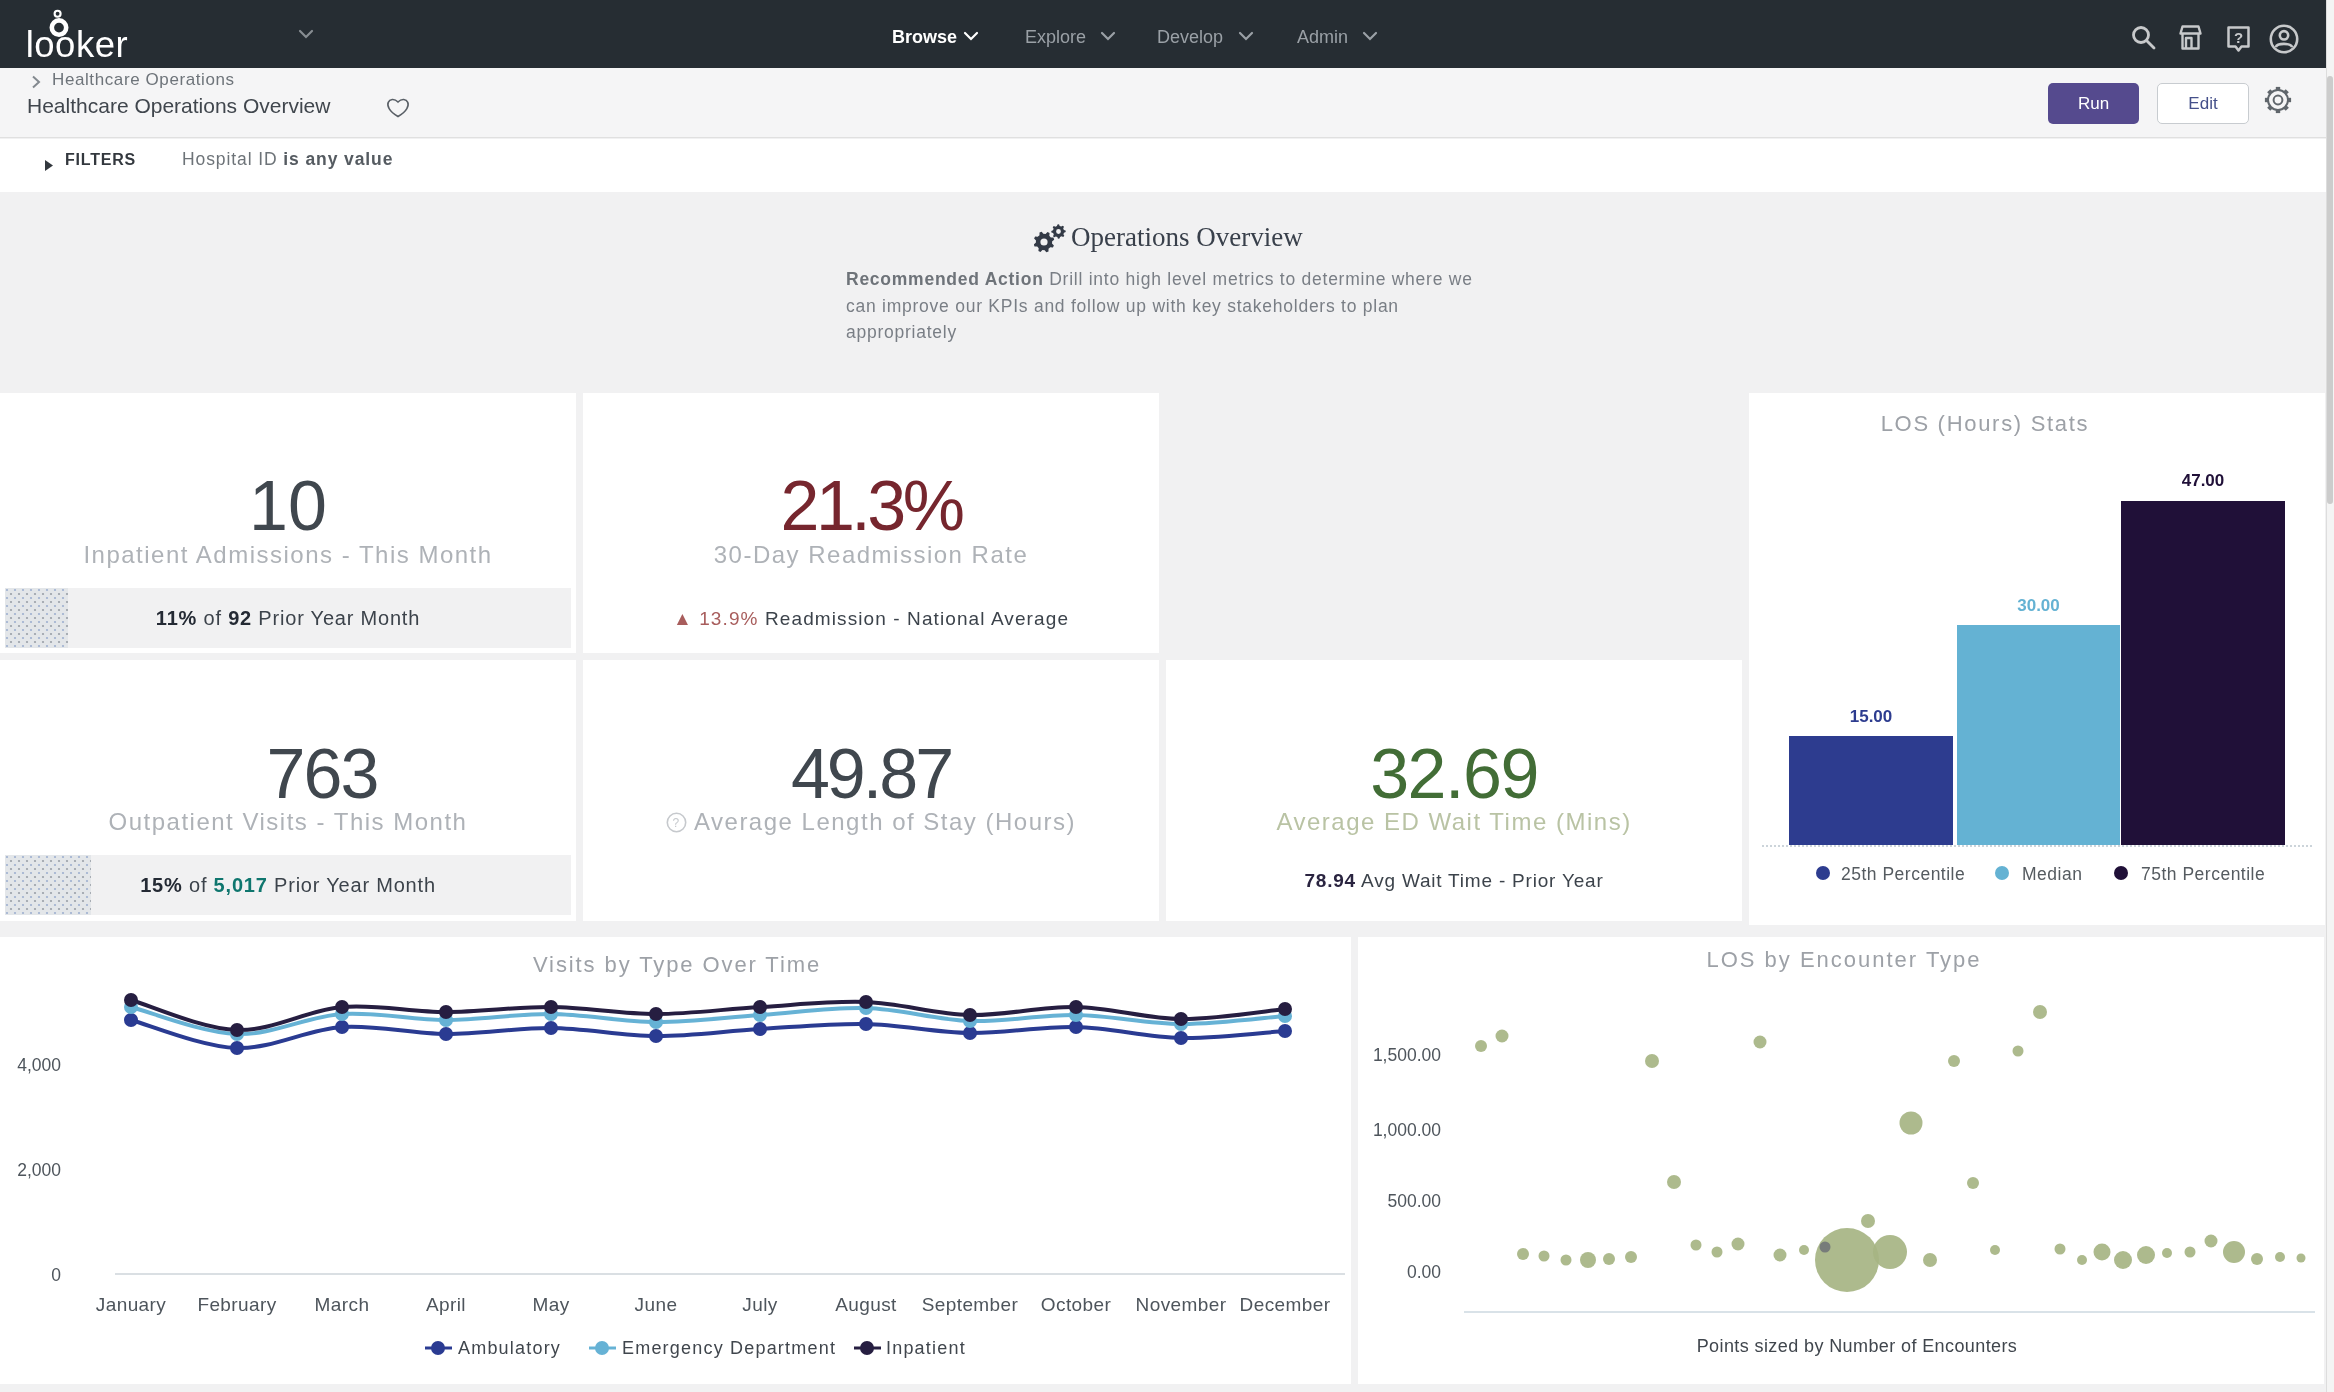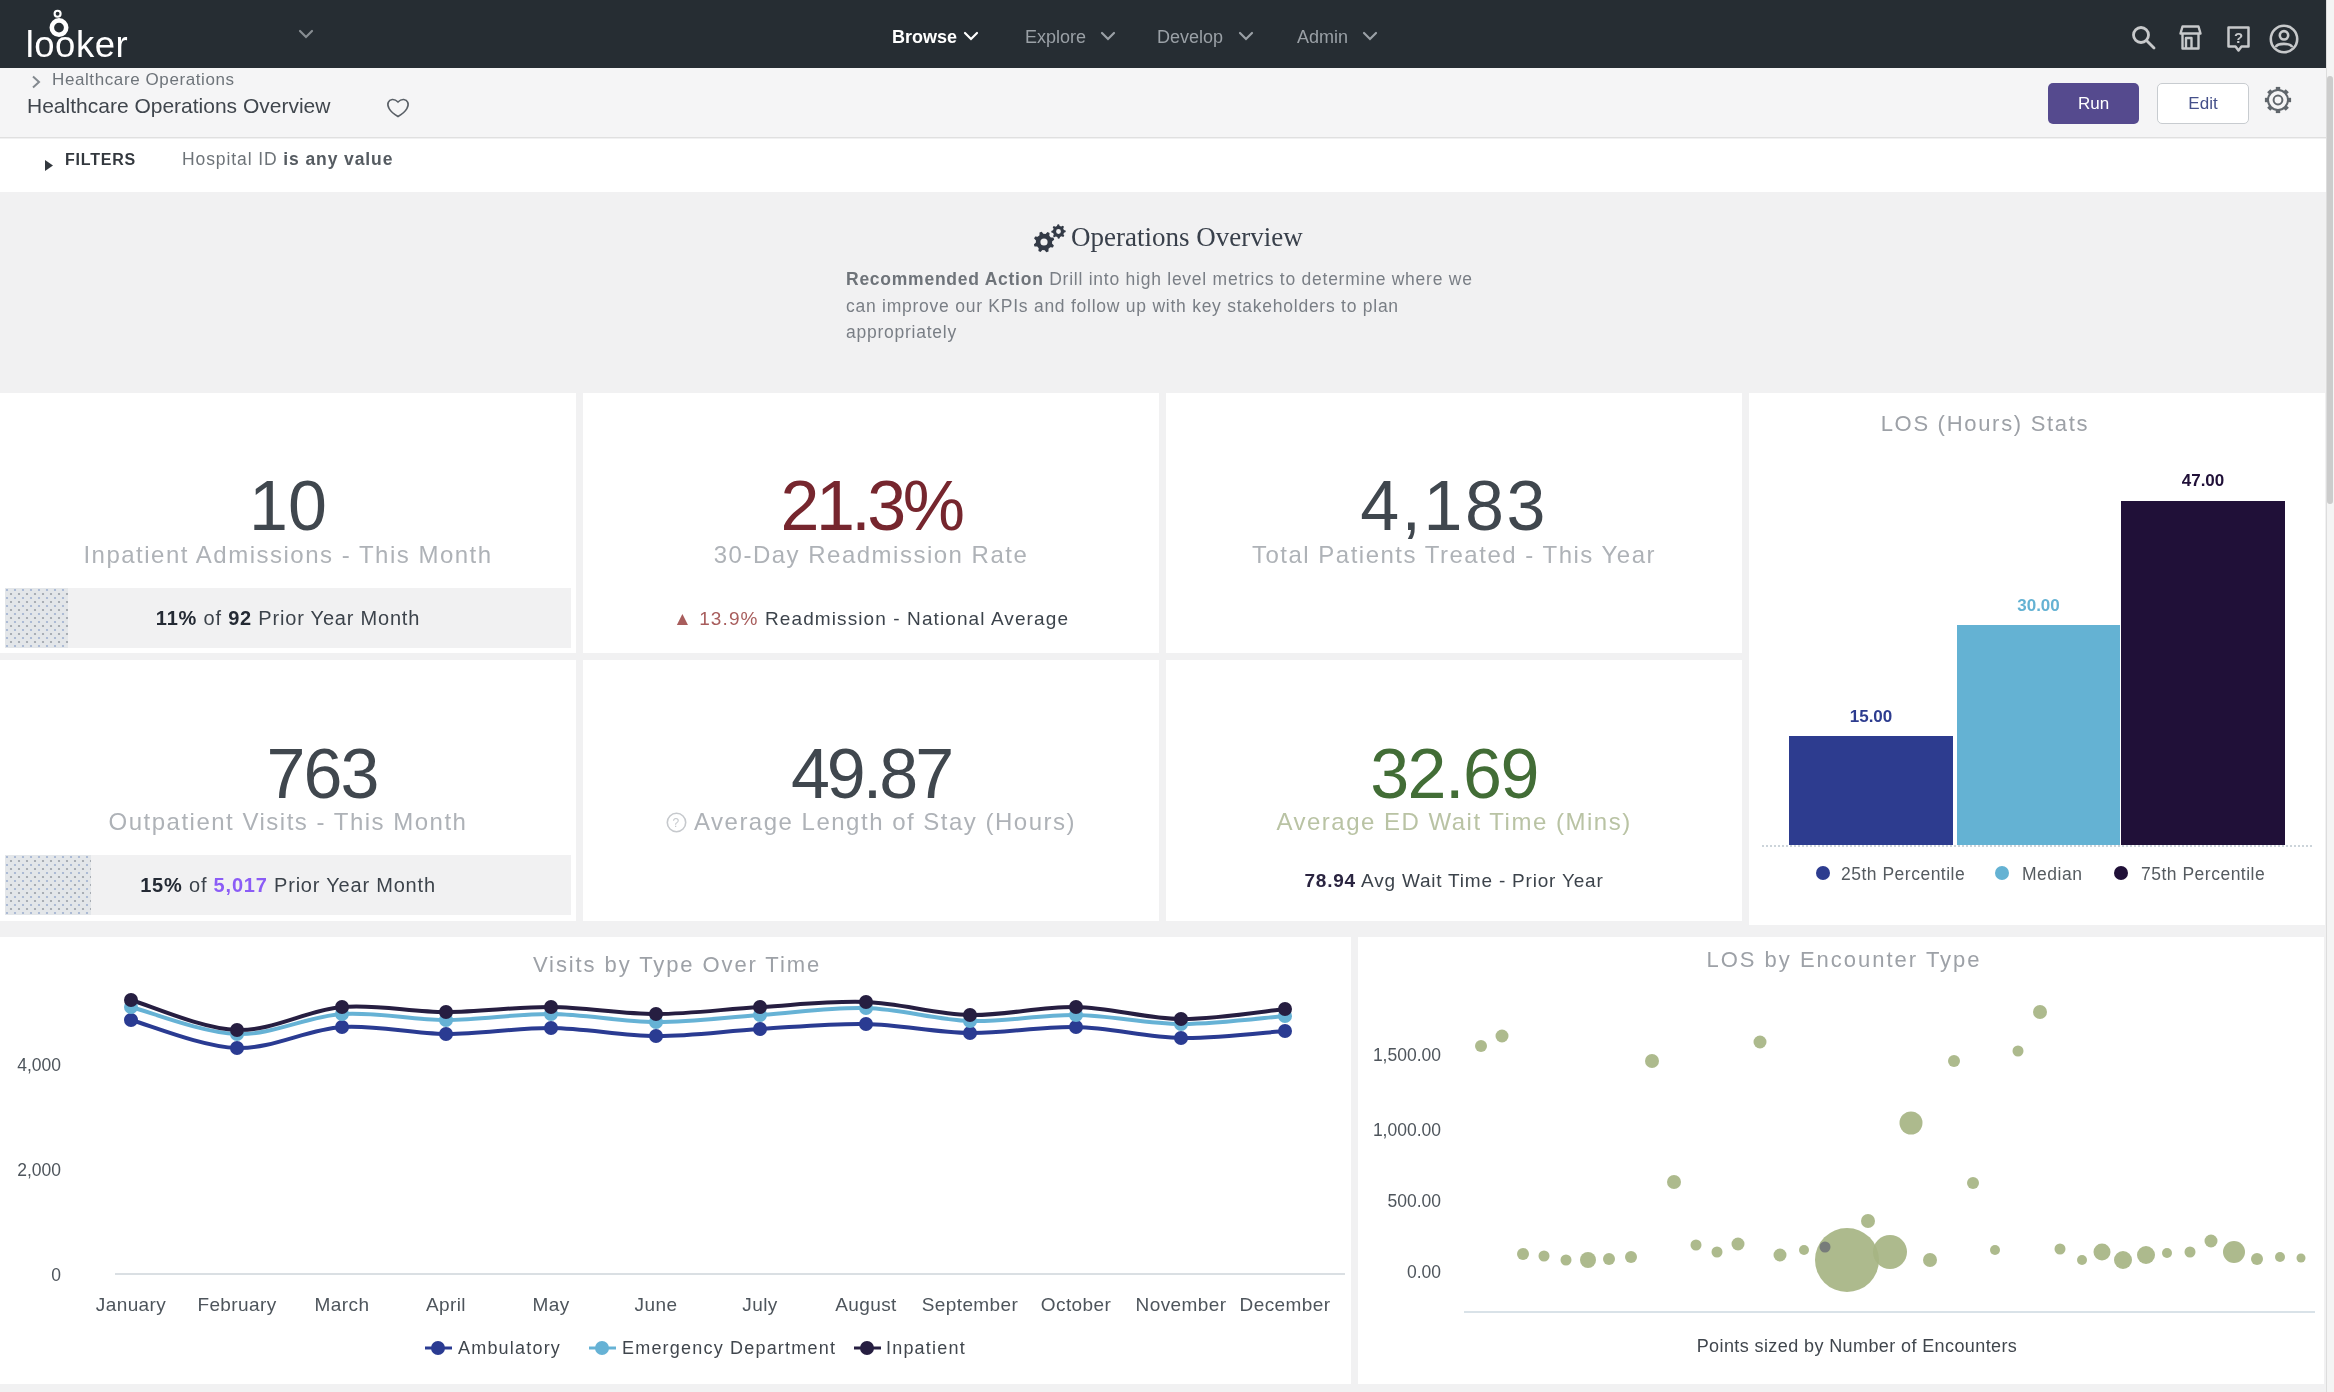--- a/index.html
+++ b/index.html
@@ -125,24 +125,20 @@
           </defs>
           <rect width="63" height="60" fill="url(#sp1)"></rect>
         </svg>
       <div class="ctr abs" style="left:0;top:20px;width:566px;font-size:20px;line-height:20px;letter-spacing:0.8px;color:#3c434b;"><b style="color:#242a34;">11%</b> of <b style="color:#242a34;">92</b> Prior Year Month</div>
     </div>
   </div>
   <div class="tile" id="t2" style="left:583px;top:393px;width:576px;height:260px;">
     <div class="ctr abs val" style="left:0;top:78px;width:576px;letter-spacing:-3.5px;color:#76262e;">21.3%</div>
     <div class="ctr abs lbl" style="left:0;top:150px;width:576px;">30-Day Readmission Rate</div>
     <div class="ctr abs" style="left:0;top:216px;width:576px;font-size:19px;line-height:19px;letter-spacing:1.1px;color:#3c434b;"><span style="color:#a85d5c;">▲ 13.9%</span> Readmission - National Average</div>
-  </div>
-  <div class="tile" id="t3" style="left:1166px;top:393px;width:576px;height:260px;">
-    <div class="ctr abs val" style="left:0;top:78px;width:576px;letter-spacing:2.5px;">4,183</div>
-    <div class="ctr abs lbl" style="left:0;top:150px;width:576px;">Total Patients Treated - This Year</div>
   </div>
   <div class="tile" id="t4" style="left:1749px;top:393px;width:576px;height:532px;">
     <div class="ctr abs" style="left:0;top:20px;width:472px;font-size:22px;line-height:22px;letter-spacing:1.7px;color:#9da1a7;">LOS (Hours) Stats</div>
     <div class="abs" style="left:40px;top:343px;width:164px;height:109px;background:#2d3c8f;"></div>
     <div class="abs" style="left:208px;top:232px;width:163px;height:220px;background:#64b2d3;"></div>
     <div class="abs" style="left:372px;top:108px;width:164px;height:344px;background:#201038;"></div>
     <div class="ctr abs" style="left:40px;top:315px;width:164px;font-size:17px;line-height:17px;font-weight:bold;color:#2d3c8f;">15.00</div>
     <div class="ctr abs" style="left:208px;top:204px;width:163px;font-size:17px;line-height:17px;font-weight:bold;color:#64b2d3;">30.00</div>
     <div class="ctr abs" style="left:372px;top:79px;width:164px;font-size:17px;line-height:17px;font-weight:bold;color:#201038;">47.00</div>
     <div class="abs" style="left:13px;top:452px;width:550px;border-top:2px dotted #ccd4da;"></div>
@@ -155,21 +151,21 @@
       <span class="abs" style="left:392px;top:4px;">75th Percentile</span>
     </div>
   </div>
   <div class="tile" id="t5" style="left:0;top:660px;width:576px;height:261px;">
     <div class="ctr abs val" style="left:0;top:79px;width:644px;letter-spacing:-2px;">763</div>
     <div class="ctr abs lbl" style="left:0;top:150px;width:576px;">Outpatient Visits - This Month</div>
     <div class="abs" style="left:5px;top:195px;width:566px;height:60px;background:#f1f1f2;">
       <svg class="abs" style="left:0;top:0;" width="86" height="60">
           <rect width="86" height="60" fill="url(#sp1)"></rect>
         </svg>
-      <div class="ctr abs" style="left:0;top:20px;width:566px;font-size:20px;line-height:20px;letter-spacing:0.8px;color:#3c434b;"><b style="color:#242a34;">15%</b> of <b style="color:#8b5cf6;">5,017</b> Prior Year Month</div>
+      <div class="ctr abs" style="left:0;top:20px;width:566px;font-size:20px;line-height:20px;letter-spacing:0.8px;color:#3c434b;"><b style="color:#242a34;">15%</b> of <b style="color:#0f766e;">5,017</b> Prior Year Month</div>
     </div>
   </div>
   <div class="tile" id="t6" style="left:583px;top:660px;width:576px;height:261px;">
     <div class="ctr abs val" style="left:0;top:79px;width:576px;letter-spacing:-3px;">49.87</div>
     <div class="ctr abs lbl" style="left:0;top:150px;width:576px;">
       <svg style="vertical-align:-3px;margin-right:7px;" width="21" height="21" viewBox="0 0 21 21">
           <circle cx="10.5" cy="10.5" r="9.2" fill="none" stroke="#c6c9cd" stroke-width="1.6"></circle>
           <text x="10.5" y="15" text-anchor="middle" font-size="12" fill="#c6c9cd" font-family="'Liberation Sans',sans-serif">?</text>
         </svg>Average Length of Stay (Hours)</div>
   </div>

